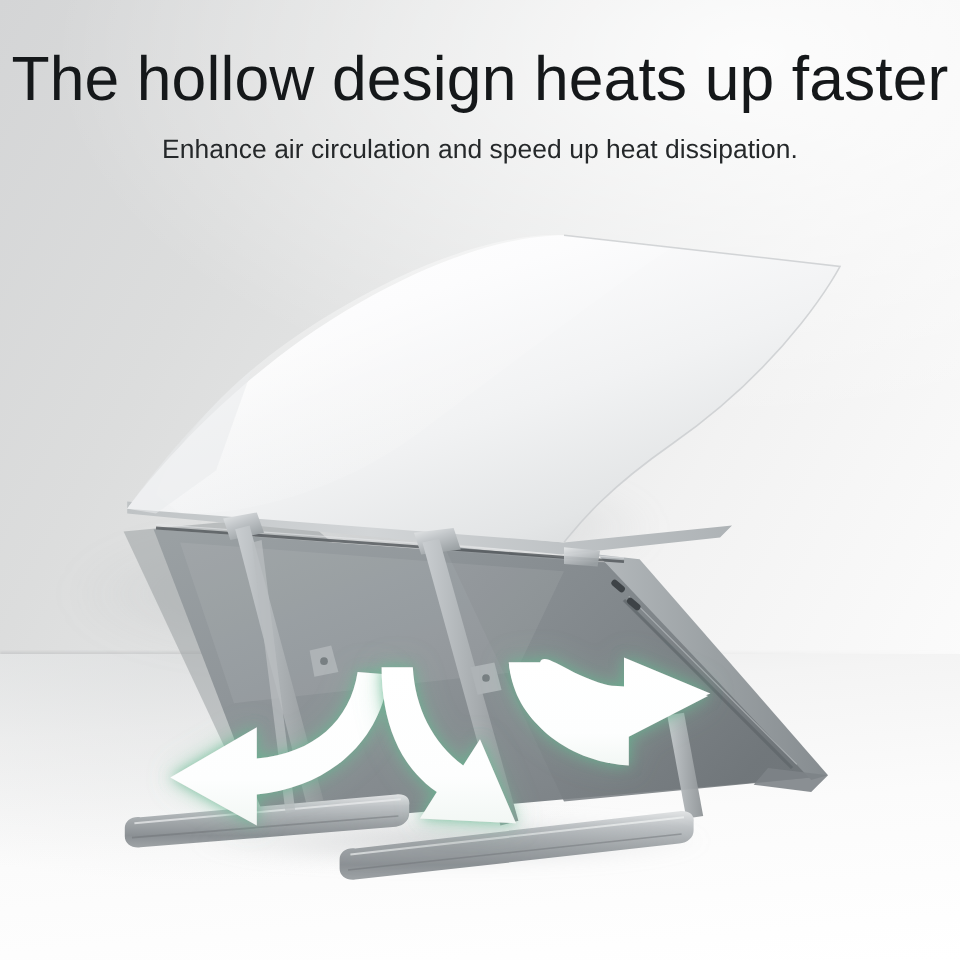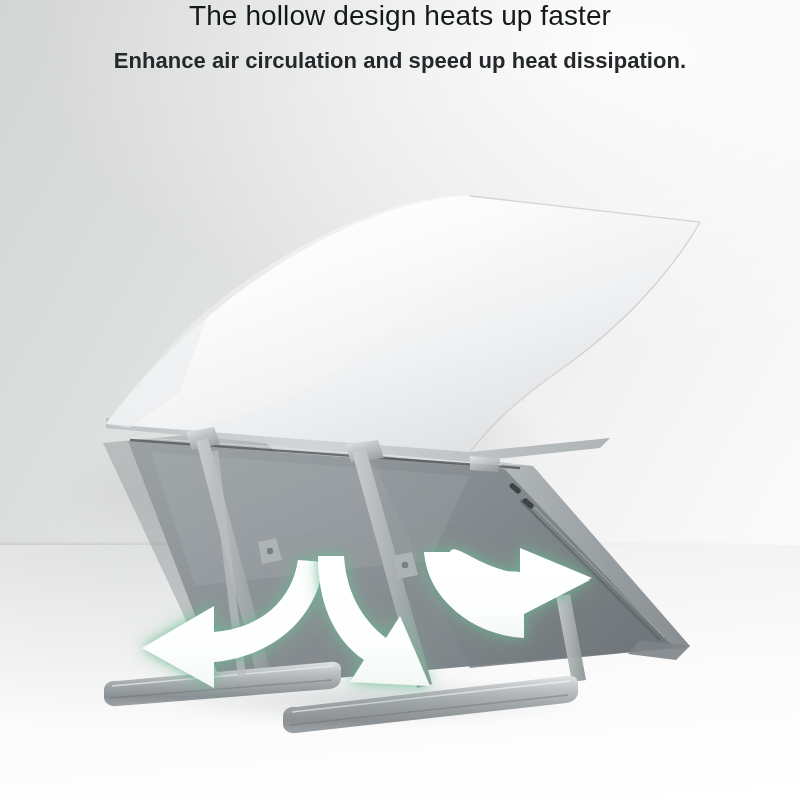--- a/index.html
+++ b/index.html
@@ -30,27 +30,27 @@
     filter:blur(1.1px);opacity:.9;
   }
   .floor-sheen{
     position:absolute;left:0;top:545px;width:800px;height:255px;
     background:radial-gradient(90% 120% at 20% 0%,rgba(215,217,218,.55) 0%,rgba(255,255,255,0) 62%);
   }
 
   
   .headings{position:absolute;left:0;top:0;width:800px;text-align:center;}
   .h-title{
-    margin:0;
-    font-size:28px;font-weight:400;letter-spacing:.1px;
+    margin:0;padding-top:36px;
+    font-size:52px;font-weight:400;letter-spacing:.1px;
     color:#15181a;line-height:1.16;
   }
   .h-sub{
     margin:0;padding-top:16px;
-    font-size:22px;font-weight:700;letter-spacing:.05px;
+    font-size:22px;font-weight:400;letter-spacing:.05px;
     color:#25282a;line-height:1.2;
   }
 
   
   .scene{position:absolute;left:0;top:0;width:800px;height:800px;}
   .scene svg{display:block;width:800px;height:800px;}
 
   .contact-shadow{
     position:absolute;left:95px;top:672px;width:560px;height:58px;
     background:radial-gradient(50% 50% at 50% 50%,rgba(120,126,130,.30) 0%,rgba(150,155,158,.13) 48%,rgba(255,255,255,0) 78%);

